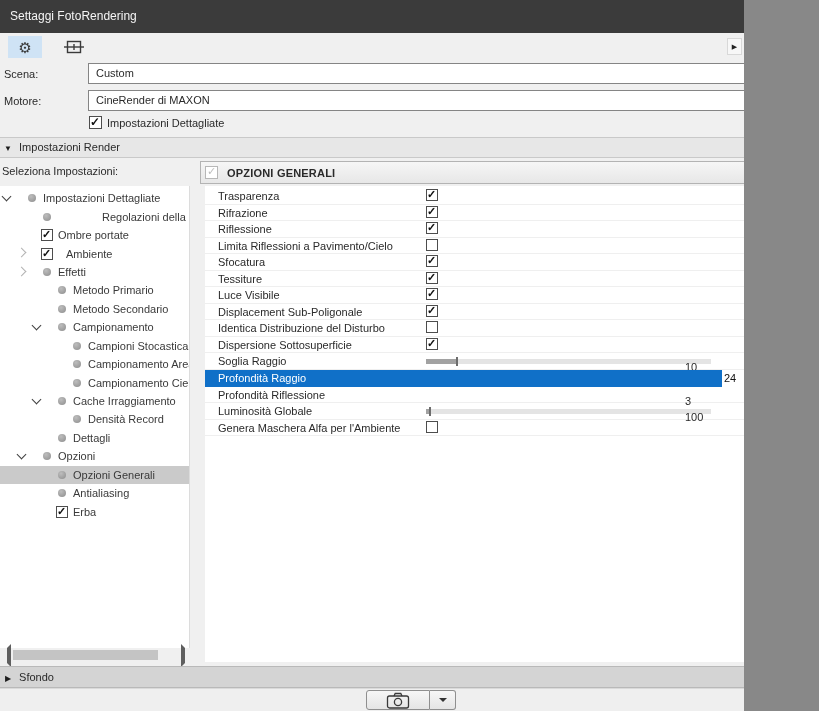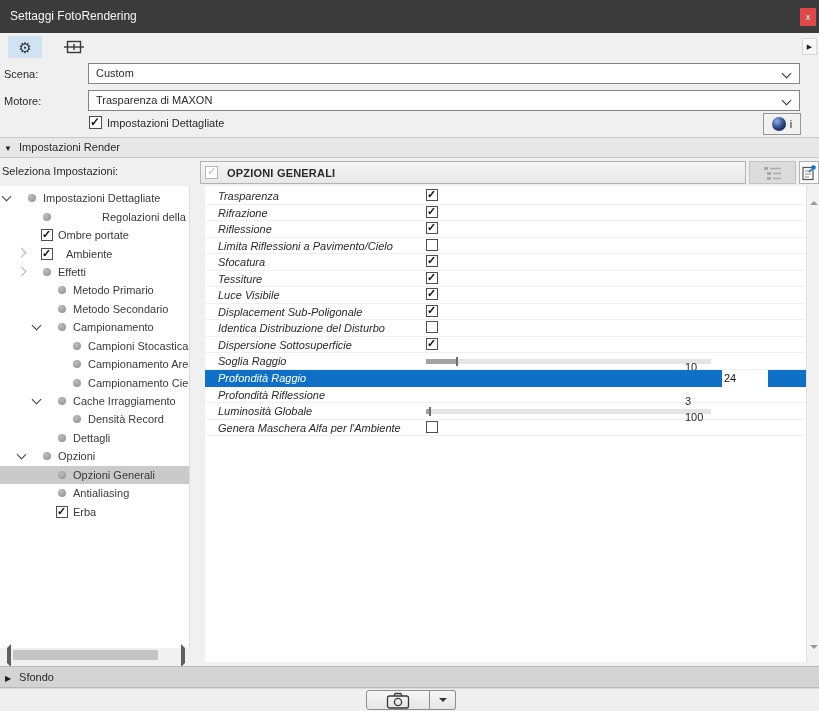--- a/index.html
+++ b/index.html
@@ -1,17 +1,17 @@
 <!DOCTYPE html>
 <html><head>
 <meta charset="utf-8">
 <style>
   * { margin:0; padding:0; box-sizing:border-box; }
   body { font-family:"Liberation Sans", sans-serif; background:#888; }
-  .window { position:relative; width:819px; height:711px; background:#f0f0f0; overflow:hidden; font-size:11px; color:#2a2a2a; }
+  .window { position:relative; width:744px; height:711px; background:#f0f0f0; overflow:hidden; font-size:11px; color:#2a2a2a; }
 
   
   .titlebar { position:absolute; left:0; top:0; width:819px; height:33px; background:#3b3b3b; }
   .titlebar .title { position:absolute; left:10px; top:9px; color:#f5f5f5; font-size:12px; }
   .close-btn { position:absolute; right:3px; top:8px; width:16px; height:18px; background:#e04848; border:none; color:#fff; font-size:9px; line-height:18px; text-align:center; cursor:pointer; font-family:"Liberation Sans",sans-serif; }
 
   
   .toolbar-btn { position:absolute; width:34px; height:22px; display:flex; align-items:center; justify-content:center; background:transparent; border:none; }
   .gear-btn { left:8px; top:36px; background:#cfe3f5; }
   .gear-glyph { font-size:15px; color:#3a3a3a; line-height:1; }
@@ -64,21 +64,21 @@
   .phead { position:absolute; left:200px; top:161px; width:546px; height:23px; background:linear-gradient(#f6f6f6,#e7e7e7); border:1px solid #b3b3b3; display:flex; align-items:center; }
   .phead .cb { margin-left:4px; }
   .ptitle { font-weight:bold; margin-left:9px; letter-spacing:.2px; }
   .hbtn { position:absolute; top:161px; height:23px; border:1px solid #c2c2c2; display:flex; align-items:center; justify-content:center; }
   .hbtn.structure { left:749px; width:47px; background:#dcdcdc; }
   .hbtn.expert { left:799px; width:20px; background:#fafafa; border-color:#b3b3b3; }
 
   
   .options { position:absolute; left:205px; top:186px; width:601px; height:476px; background:#fff; padding-top:2px; overflow:hidden; }
   .orow { position:relative; height:16.55px; border-bottom:1px solid #efefef; }
-  .olabel { position:absolute; left:13px; top:1px; line-height:14px;font-style:italic; }
+  .olabel { position:absolute; left:13px; top:1px; line-height:14px; }
   .ocb { position:absolute; left:221px; top:1px; }
   .track { position:absolute; left:221px; top:6px; width:285px; height:5px; background:#e4e4e4; }
   .fill { position:absolute; left:0; top:0; height:5px; background:#a2a2a2; }
   .tick { position:absolute; top:-2px; width:2px; height:9px; background:#6d6d6d; }
   .oval { position:absolute; left:480px; width:82px; top:8px; text-align:left; }
   .orow.selected { border-bottom:none; }
   .selmain { position:absolute; left:0; top:0; width:517px; height:100%; background:#1070c8; }
   .selmain .olabel { color:#fff; }
   .selinput { position:absolute; left:517px; top:0; width:46px; height:100%; background:#fff; padding-left:2px; line-height:16px; color:#111; }
   .selright { position:absolute; left:563px; top:0; width:38px; height:100%; background:#1070c8; }
@@ -118,21 +118,21 @@
     <span>▶</span>
   </div>
 
   <span class="flabel" style="top:68px;">Scena:</span>
   <div class="combo" style="top:63px;">
     <span>Custom</span>
     <span class="chev"></span>
   </div>
   <span class="flabel" style="top:95px;">Motore:</span>
   <div class="combo" style="top:90px;">
-    <span>Trasparenza di MAXON</span>
+    <span>CineRender di MAXON</span>
     <span class="chev"></span>
   </div>
 
   <div class="detail-row">
     <span class="cb checked"></span>
     <span>Impostazioni Dettagliate</span>
   </div>
   <button class="c4d-btn">
     <span class="c4d-sphere"></span>
     <span class="c4d-i">i</span>

